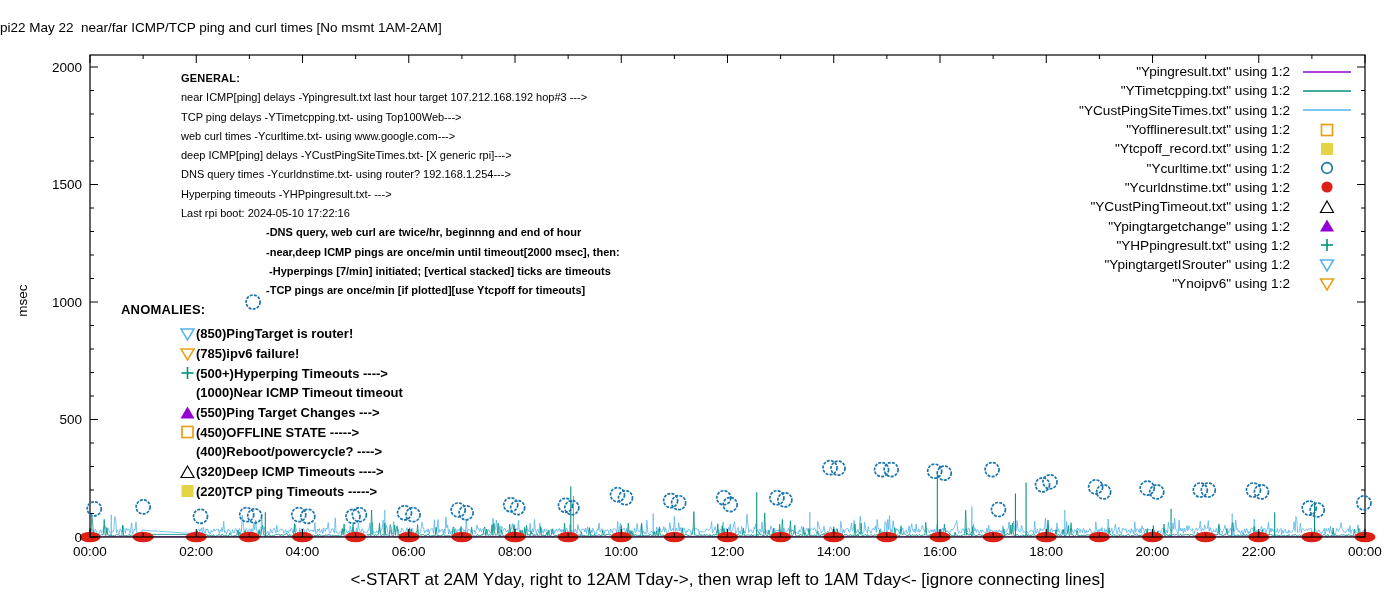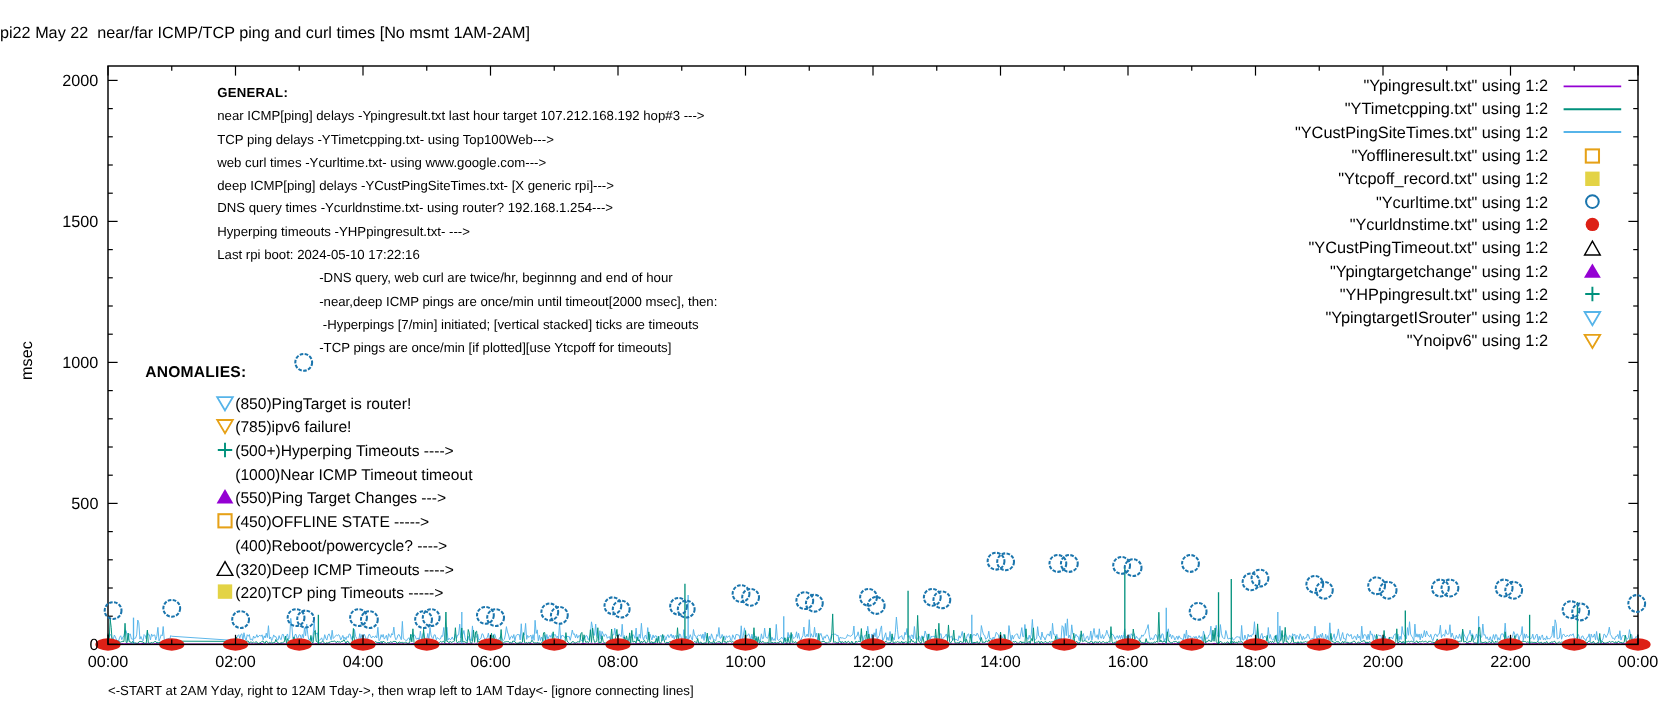--- a/index.html
+++ b/index.html
@@ -6,31 +6,31 @@
   .stage{position:relative;width:1400px;height:600px;background:#fff;
          font-family:"Liberation Sans",sans-serif;color:#000;overflow:hidden;}
   svg.plot{position:absolute;left:0;top:0;}
   .title{position:absolute;top:20px;left:0;width:100%;
          font-size:13.5px;white-space:pre;}
   .ylabel{position:absolute;left:-28px;top:293px;width:100px;text-align:center;
           transform:rotate(-90deg);font-size:13.5px;}
   .general{position:absolute;left:133px;top:69px;font-size:11px;line-height:19.3px;margin-left:48px;}
   .general .heading{font-weight:bold;letter-spacing:.2px;}
   .general .gline{white-space:pre;}
-  .general .note{white-space:pre;padding-left:85px;}
+  .general .note{white-space:pre;padding-left:85px;font-weight:bold;}
   .anomalies{position:absolute;left:121px;top:302px;font-size:13px;}
   .anomalies .heading{font-weight:bold;height:22px;letter-spacing:.2px;}
-  .arow{height:19.7px;display:flex;align-items:flex-end;padding-left:58px;white-space:pre;}
+  .arow{height:19.7px;display:flex;align-items:center;padding-left:58px;white-space:pre;font-weight:bold;}
   .amark{width:17px;height:16px;display:inline-flex;align-items:center;justify-content:center;}
   .legend{position:absolute;right:46px;top:62px;font-size:13.6px;}
   .lrow{height:19.3px;display:flex;align-items:center;justify-content:flex-end;white-space:pre;}
   .llabel{margin-right:10px;}
   .lmark{width:54px;height:16px;display:inline-flex;align-items:center;justify-content:center;}
-  .footer{position:absolute;left:90px;top:570px;width:1275px;text-align:left;
-          font-size:11px;white-space:pre;}
+  .footer{position:absolute;left:90px;top:570px;width:1275px;text-align:center;
+          font-size:17px;white-space:pre;}
 </style>
 </head>
 <body>
 
 <div class="stage">
   <div class="title">pi22 May 22  near/far ICMP/TCP ping and curl times [No msmt 1AM-2AM]</div>
   <svg class="plot" id="plotsvg" width="1400" height="600">
       <g>
         <polyline points="90.0,536.4 90.9,536.3 91.8,536.7 92.7,536.4 93.5,536.5 94.4,536.7 95.3,536.5 96.2,536.7 97.1,536.5 98.0,536.2 98.9,536.6 99.7,536.1 100.6,536.2 101.5,536.4 102.4,536.2 103.3,536.7 104.2,536.4 105.1,536.4 105.9,536.3 106.8,536.3 107.7,536.4 108.6,536.2 109.5,536.6 110.4,536.2 111.3,536.3 112.1,536.5 113.0,536.2 113.9,536.1 114.8,536.5 115.7,536.1 116.6,536.7 117.4,536.4 118.3,536.4 119.2,536.1 120.1,536.4 121.0,536.3 121.9,536.3 122.8,536.3 123.6,536.1 124.5,536.3 125.4,536.3 126.3,536.6 127.2,536.7 128.1,536.6 129.0,536.2 129.8,536.2 130.7,536.3 131.6,536.4 132.5,536.7 133.4,536.3 134.3,536.1 135.2,536.6 136.0,536.5 136.9,536.7 137.8,536.5 138.7,536.5 139.6,536.1 140.5,536.6 141.4,536.4 142.2,536.7 143.1,536.7 196.3,536.7 197.1,536.7 198.0,536.6 198.9,536.8 199.8,536.5 200.7,536.2 201.6,536.5 202.4,536.7 203.3,536.2 204.2,536.4 205.1,536.3 206.0,536.3 206.9,536.5 207.8,536.3 208.6,536.7 209.5,536.2 210.4,536.1 211.3,536.6 212.2,536.7 213.1,536.1 214.0,536.5 214.8,536.5 215.7,536.6 216.6,536.3 217.5,536.4 218.4,536.1 219.3,536.7 220.2,536.7 221.0,536.7 221.9,536.6 222.8,536.7 223.7,536.4 224.6,536.3 225.5,536.3 226.4,536.5 227.2,536.6 228.1,536.7 229.0,536.6 229.9,536.4 230.8,536.3 231.7,536.6 232.6,536.3 233.4,536.5 234.3,536.1 235.2,536.5 236.1,536.4 237.0,536.4 237.9,536.4 238.8,536.6 239.6,536.5 240.5,536.5 241.4,536.6 242.3,536.5 243.2,536.7 244.1,536.1 244.9,536.4 245.8,536.2 246.7,536.2 247.6,536.6 248.5,536.1 249.4,536.3 250.3,536.6 251.1,536.7 252.0,536.6 252.9,536.4 253.8,536.7 254.7,536.8 255.6,536.2 256.5,536.5 257.3,536.1 258.2,536.5 259.1,536.2 260.0,536.5 260.9,536.5 261.8,536.7 262.7,536.3 263.5,536.2 264.4,536.5 265.3,536.2 266.2,536.7 267.1,536.2 268.0,536.1 268.9,536.5 269.7,536.2 270.6,536.8 271.5,536.3 272.4,536.4 273.3,536.8 274.2,536.4 275.1,536.7 275.9,536.5 276.8,536.7 277.7,536.3 278.6,536.7 279.5,536.1 280.4,536.5 281.3,536.4 282.1,536.5 283.0,536.4 283.9,536.6 284.8,536.6 285.7,536.4 286.6,536.6 287.4,536.3 288.3,536.2 289.2,536.1 290.1,536.7 291.0,536.3 291.9,536.4 292.8,536.5 293.6,536.7 294.5,536.2 295.4,536.5 296.3,536.2 297.2,536.6 298.1,536.4 299.0,536.1 299.8,536.3 300.7,536.1 301.6,536.1 302.5,536.6 303.4,536.1 304.3,536.7 305.2,536.7 306.0,536.2 306.9,536.3 307.8,536.6 308.7,536.5 309.6,536.4 310.5,536.2 311.4,536.6 312.2,536.4 313.1,536.2 314.0,536.6 314.9,536.3 315.8,536.5 316.7,536.1 317.6,536.1 318.4,536.4 319.3,536.4 320.2,536.6 321.1,536.7 322.0,536.4 322.9,536.7 323.8,536.4 324.6,536.1 325.5,536.1 326.4,536.1 327.3,536.2 328.2,536.2 329.1,536.2 329.9,536.5 330.8,536.8 331.7,536.6 332.6,536.3 333.5,536.5 334.4,536.7 335.3,536.3 336.1,536.2 337.0,536.8 337.9,536.6 338.8,536.4 339.7,536.3 340.6,536.2 341.5,536.2 342.3,536.6 343.2,536.2 344.1,536.3 345.0,536.1 345.9,536.7 346.8,536.5 347.7,536.6 348.5,536.1 349.4,536.7 350.3,536.6 351.2,536.1 352.1,536.4 353.0,536.7 353.9,536.5 354.7,536.2 355.6,536.5 356.5,536.2 357.4,536.7 358.3,536.7 359.2,536.2 360.1,536.2 360.9,536.3 361.8,536.3 362.7,536.2 363.6,536.3 364.5,536.2 365.4,536.3 366.3,536.7 367.1,536.5 368.0,536.2 368.9,536.1 369.8,536.6 370.7,536.6 371.6,536.1 372.4,536.5 373.3,536.6 374.2,536.2 375.1,536.5 376.0,536.7 376.9,536.7 377.8,536.6 378.6,536.1 379.5,536.5 380.4,536.4 381.3,536.3 382.2,536.5 383.1,536.4 384.0,536.1 384.8,536.5 385.7,536.2 386.6,536.4 387.5,536.7 388.4,536.7 389.3,536.1 390.2,536.3 391.0,536.1 391.9,536.4 392.8,536.3 393.7,536.1 394.6,536.7 395.5,536.8 396.4,536.5 397.2,536.1 398.1,536.7 399.0,536.6 399.9,536.5 400.8,536.3 401.7,536.5 402.6,536.2 403.4,536.3 404.3,536.5 405.2,536.5 406.1,536.4 407.0,536.6 407.9,536.1 408.8,536.5 409.6,536.7 410.5,536.2 411.4,536.2 412.3,536.6 413.2,536.7 414.1,536.6 414.9,536.3 415.8,536.6 416.7,536.4 417.6,536.5 418.5,536.5 419.4,536.5 420.3,536.6 421.1,536.3 422.0,536.3 422.9,536.6 423.8,536.6 424.7,536.1 425.6,536.6 426.5,536.3 427.3,536.7 428.2,536.2 429.1,536.8 430.0,536.6 430.9,536.8 431.8,536.1 432.7,536.4 433.5,536.4 434.4,536.2 435.3,536.1 436.2,536.3 437.1,536.6 438.0,536.6 438.9,536.4 439.7,536.1 440.6,536.8 441.5,536.1 442.4,536.3 443.3,536.5 444.2,536.7 445.1,536.6 445.9,536.6 446.8,536.5 447.7,536.4 448.6,536.2 449.5,536.2 450.4,536.5 451.3,536.7 452.1,536.7 453.0,536.1 453.9,536.7 454.8,536.2 455.7,536.4 456.6,536.2 457.4,536.8 458.3,536.3 459.2,536.1 460.1,536.5 461.0,536.7 461.9,536.7 462.8,536.5 463.6,536.1 464.5,536.7 465.4,536.4 466.3,536.6 467.2,536.1 468.1,536.4 469.0,536.3 469.8,536.2 470.7,536.4 471.6,536.6 472.5,536.2 473.4,536.5 474.3,536.8 475.2,536.7 476.0,536.6 476.9,536.8 477.8,536.5 478.7,536.1 479.6,536.2 480.5,536.7 481.4,536.1 482.2,536.6 483.1,536.6 484.0,536.7 484.9,536.2 485.8,536.2 486.7,536.4 487.6,536.3 488.4,536.6 489.3,536.7 490.2,536.1 491.1,536.6 492.0,536.1 492.9,536.5 493.8,536.1 494.6,536.7 495.5,536.3 496.4,536.4 497.3,536.4 498.2,536.1 499.1,536.6 499.9,536.5 500.8,536.8 501.7,536.6 502.6,536.1 503.5,536.3 504.4,536.7 505.3,536.7 506.1,536.2 507.0,536.4 507.9,536.1 508.8,536.3 509.7,536.3 510.6,536.1 511.5,536.6 512.3,536.4 513.2,536.4 514.1,536.7 515.0,536.7 515.9,536.2 516.8,536.1 517.7,536.5 518.5,536.7 519.4,536.5 520.3,536.7 521.2,536.1 522.1,536.2 523.0,536.6 523.9,536.1 524.7,536.3 525.6,536.6 526.5,536.5 527.4,536.5 528.3,536.4 529.2,536.6 530.1,536.4 530.9,536.4 531.8,536.3 532.7,536.2 533.6,536.4 534.5,536.3 535.4,536.5 536.3,536.1 537.1,536.6 538.0,536.1 538.9,536.5 539.8,536.6 540.7,536.3 541.6,536.4 542.4,536.2 543.3,536.1 544.2,536.3 545.1,536.2 546.0,536.2 546.9,536.6 547.8,536.2 548.6,536.6 549.5,536.4 550.4,536.4 551.3,536.2 552.2,536.6 553.1,536.6 554.0,536.7 554.8,536.3 555.7,536.1 556.6,536.1 557.5,536.7 558.4,536.5 559.3,536.3 560.2,536.5 561.0,536.5 561.9,536.4 562.8,536.5 563.7,536.7 564.6,536.1 565.5,536.1 566.4,536.3 567.2,536.7 568.1,536.4 569.0,536.5 569.9,536.7 570.8,536.1 571.7,536.6 572.6,536.4 573.4,536.6 574.3,536.1 575.2,536.5 576.1,536.7 577.0,536.6 577.9,536.3 578.8,536.1 579.6,536.3 580.5,536.1 581.4,536.1 582.3,536.4 583.2,536.2 584.1,536.7 584.9,536.2 585.8,536.2 586.7,536.6 587.6,536.5 588.5,536.3 589.4,536.7 590.3,536.5 591.1,536.6 592.0,536.7 592.9,536.3 593.8,536.2 594.7,536.3 595.6,536.4 596.5,536.1 597.3,536.4 598.2,536.2 599.1,536.2 600.0,536.5 600.9,536.3 601.8,536.1 602.7,536.5 603.5,536.5 604.4,536.2 605.3,536.1 606.2,536.6 607.1,536.4 608.0,536.6 608.9,536.6 609.7,536.4 610.6,536.3 611.5,536.5 612.4,536.4 613.3,536.4 614.2,536.6 615.1,536.1 615.9,536.7 616.8,536.2 617.7,536.7 618.6,536.3 619.5,536.1 620.4,536.3 621.3,536.7 622.1,536.3 623.0,536.2 623.9,536.5 624.8,536.4 625.7,536.7 626.6,536.7 627.4,536.1 628.3,536.1 629.2,536.4 630.1,536.7 631.0,536.6 631.9,536.2 632.8,536.2 633.6,536.3 634.5,536.7 635.4,536.1 636.3,536.4 637.2,536.7 638.1,536.4 639.0,536.7 639.8,536.3 640.7,536.1 641.6,536.3 642.5,536.6 643.4,536.4 644.3,536.3 645.2,536.5 646.0,536.1 646.9,536.5 647.8,536.5 648.7,536.1 649.6,536.1 650.5,536.6 651.4,536.4 652.2,536.4 653.1,536.4 654.0,536.5 654.9,536.2 655.8,536.2 656.7,536.7 657.6,536.3 658.4,536.1 659.3,536.4 660.2,536.7 661.1,536.2 662.0,536.8 662.9,536.7 663.8,536.3 664.6,536.6 665.5,536.2 666.4,536.7 667.3,536.2 668.2,536.5 669.1,536.7 669.9,536.2 670.8,536.4 671.7,536.4 672.6,536.7 673.5,536.3 674.4,536.3 675.3,536.3 676.1,536.6 677.0,536.2 677.9,536.2 678.8,536.7 679.7,536.2 680.6,536.4 681.5,536.4 682.3,536.4 683.2,536.4 684.1,536.6 685.0,536.7 685.9,536.5 686.8,536.5 687.7,536.2 688.5,536.1 689.4,536.7 690.3,536.6 691.2,536.5 692.1,536.5 693.0,536.6 693.9,536.1 694.7,536.7 695.6,536.5 696.5,536.2 697.4,536.7 698.3,536.1 699.2,536.5 700.1,536.5 700.9,536.4 701.8,536.1 702.7,536.5 703.6,536.4 704.5,536.1 705.4,536.5 706.3,536.7 707.1,536.2 708.0,536.3 708.9,536.5 709.8,536.5 710.7,536.2 711.6,536.1 712.4,536.6 713.3,536.4 714.2,536.6 715.1,536.6 716.0,536.4 716.9,536.5 717.8,536.6 718.6,536.3 719.5,536.4 720.4,536.4 721.3,536.6 722.2,536.5 723.1,536.3 724.0,536.7 724.8,536.2 725.7,536.6 726.6,536.4 727.5,536.2 728.4,536.6 729.3,536.4 730.2,536.2 731.0,536.7 731.9,536.7 732.8,536.5 733.7,536.3 734.6,536.5 735.5,536.6 736.4,536.4 737.2,536.1 738.1,536.1 739.0,536.5 739.9,536.6 740.8,536.3 741.7,536.6 742.6,536.3 743.4,536.3 744.3,536.3 745.2,536.4 746.1,536.4 747.0,536.7 747.9,536.5 748.8,536.4 749.6,536.4 750.5,536.5 751.4,536.6 752.3,536.1 753.2,536.3 754.1,536.7 754.9,536.6 755.8,536.3 756.7,536.6 757.6,536.4 758.5,536.7 759.4,536.6 760.3,536.2 761.1,536.7 762.0,536.5 762.9,536.4 763.8,536.6 764.7,536.2 765.6,536.6 766.5,536.6 767.3,536.3 768.2,536.5 769.1,536.6 770.0,536.6 770.9,536.8 771.8,536.3 772.7,536.1 773.5,536.5 774.4,536.3 775.3,536.4 776.2,536.6 777.1,536.1 778.0,536.5 778.9,536.6 779.7,536.1 780.6,536.3 781.5,536.5 782.4,536.1 783.3,536.6 784.2,536.2 785.1,536.4 785.9,536.2 786.8,536.3 787.7,536.3 788.6,536.2 789.5,536.1 790.4,536.1 791.3,536.4 792.1,536.5 793.0,536.3 793.9,536.6 794.8,536.6 795.7,536.5 796.6,536.4 797.4,536.7 798.3,536.6 799.2,536.4 800.1,536.5 801.0,536.4 801.9,536.1 802.8,536.3 803.6,536.3 804.5,536.5 805.4,536.1 806.3,536.7 807.2,536.2 808.1,536.7 809.0,536.1 809.8,536.3 810.7,536.1 811.6,536.3 812.5,536.6 813.4,536.7 814.3,536.6 815.2,536.2 816.0,536.3 816.9,536.4 817.8,536.5 818.7,536.6 819.6,536.1 820.5,536.6 821.4,536.5 822.2,536.3 823.1,536.2 824.0,536.5 824.9,536.7 825.8,536.4 826.7,536.6 827.6,536.7 828.4,536.2 829.3,536.1 830.2,536.2 831.1,536.6 832.0,536.7 832.9,536.3 833.8,536.1 834.6,536.2 835.5,536.1 836.4,536.7 837.3,536.4 838.2,536.7 839.1,536.5 839.9,536.1 840.8,536.1 841.7,536.7 842.6,536.6 843.5,536.2 844.4,536.2 845.3,536.7 846.1,536.5 847.0,536.3 847.9,536.2 848.8,536.4 849.7,536.2 850.6,536.6 851.5,536.5 852.3,536.7 853.2,536.7 854.1,536.6 855.0,536.2 855.9,536.1 856.8,536.1 857.7,536.1 858.5,536.3 859.4,536.7 860.3,536.5 861.2,536.5 862.1,536.7 863.0,536.4 863.9,536.4 864.7,536.5 865.6,536.7 866.5,536.4 867.4,536.2 868.3,536.7 869.2,536.5 870.1,536.6 870.9,536.4 871.8,536.4 872.7,536.5 873.6,536.3 874.5,536.1 875.4,536.2 876.3,536.7 877.1,536.4 878.0,536.2 878.9,536.6 879.8,536.2 880.7,536.2 881.6,536.4 882.4,536.8 883.3,536.6 884.2,536.4 885.1,536.7 886.0,536.6 886.9,536.6 887.8,536.7 888.6,536.6 889.5,536.2 890.4,536.2 891.3,536.7 892.2,536.7 893.1,536.6 894.0,536.4 894.8,536.1 895.7,536.7 896.6,536.6 897.5,536.2 898.4,536.7 899.3,536.3 900.2,536.7 901.0,536.6 901.9,536.1 902.8,536.5 903.7,536.3 904.6,536.7 905.5,536.7 906.4,536.4 907.2,536.7 908.1,536.2 909.0,536.6 909.9,536.2 910.8,536.2 911.7,536.5 912.6,536.7 913.4,536.7 914.3,536.5 915.2,536.4 916.1,536.7 917.0,536.2 917.9,536.1 918.8,536.6 919.6,536.6 920.5,536.5 921.4,536.7 922.3,536.4 923.2,536.4 924.1,536.6 924.9,536.4 925.8,536.5 926.7,536.3 927.6,536.7 928.5,536.3 929.4,536.2 930.3,536.5 931.1,536.2 932.0,536.3 932.9,536.4 933.8,536.6 934.7,536.4 935.6,536.6 936.5,536.3 937.3,536.7 938.2,536.5 939.1,536.7 940.0,536.7 940.9,536.5 941.8,536.2 942.7,536.7 943.5,536.6 944.4,536.7 945.3,536.3 946.2,536.7 947.1,536.3 948.0,536.5 948.9,536.4 949.7,536.1 950.6,536.7 951.5,536.2 952.4,536.1 953.3,536.4 954.2,536.3 955.1,536.2 955.9,536.3 956.8,536.6 957.7,536.4 958.6,536.7 959.5,536.7 960.4,536.3 961.3,536.7 962.1,536.7 963.0,536.7 963.9,536.7 964.8,536.7 965.7,536.1 966.6,536.2 967.4,536.6 968.3,536.5 969.2,536.2 970.1,536.2 971.0,536.6 971.9,536.5 972.8,536.2 973.6,536.1 974.5,536.5 975.4,536.7 976.3,536.4 977.2,536.2 978.1,536.5 979.0,536.1 979.8,536.3 980.7,536.5 981.6,536.2 982.5,536.3 983.4,536.3 984.3,536.5 985.2,536.6 986.0,536.2 986.9,536.6 987.8,536.6 988.7,536.2 989.6,536.3 990.5,536.3 991.4,536.4 992.2,536.7 993.1,536.3 994.0,536.5 994.9,536.3 995.8,536.1 996.7,536.3 997.6,536.7 998.4,536.2 999.3,536.4 1000.2,536.3 1001.1,536.5 1002.0,536.1 1002.9,536.4 1003.8,536.1 1004.6,536.2 1005.5,536.1 1006.4,536.7 1007.3,536.2 1008.2,536.6 1009.1,536.6 1009.9,536.6 1010.8,536.5 1011.7,536.1 1012.6,536.3 1013.5,536.4 1014.4,536.2 1015.3,536.5 1016.1,536.7 1017.0,536.7 1017.9,536.3 1018.8,536.5 1019.7,536.6 1020.6,536.7 1021.5,536.5 1022.3,536.6 1023.2,536.2 1024.1,536.1 1025.0,536.6 1025.9,536.5 1026.8,536.4 1027.7,536.1 1028.5,536.4 1029.4,536.6 1030.3,536.7 1031.2,536.7 1032.1,536.5 1033.0,536.5 1033.9,536.4 1034.7,536.1 1035.6,536.6 1036.5,536.5 1037.4,536.3 1038.3,536.7 1039.2,536.2 1040.1,536.4 1040.9,536.3 1041.8,536.5 1042.7,536.4 1043.6,536.7 1044.5,536.5 1045.4,536.2 1046.3,536.8 1047.1,536.8 1048.0,536.2 1048.9,536.2 1049.8,536.2 1050.7,536.5 1051.6,536.4 1052.4,536.6 1053.3,536.3 1054.2,536.1 1055.1,536.4 1056.0,536.8 1056.9,536.3 1057.8,536.1 1058.6,536.4 1059.5,536.3 1060.4,536.2 1061.3,536.3 1062.2,536.2 1063.1,536.4 1064.0,536.7 1064.8,536.2 1065.7,536.7 1066.6,536.3 1067.5,536.6 1068.4,536.7 1069.3,536.5 1070.2,536.5 1071.0,536.5 1071.9,536.3 1072.8,536.7 1073.7,536.2 1074.6,536.6 1075.5,536.2 1076.4,536.7 1077.2,536.2 1078.1,536.3 1079.0,536.6 1079.9,536.7 1080.8,536.2 1081.7,536.3 1082.6,536.3 1083.4,536.6 1084.3,536.3 1085.2,536.4 1086.1,536.5 1087.0,536.4 1087.9,536.3 1088.8,536.5 1089.6,536.4 1090.5,536.5 1091.4,536.1 1092.3,536.3 1093.2,536.4 1094.1,536.2 1094.9,536.7 1095.8,536.6 1096.7,536.7 1097.6,536.7 1098.5,536.6 1099.4,536.2 1100.3,536.3 1101.1,536.6 1102.0,536.1 1102.9,536.1 1103.8,536.1 1104.7,536.3 1105.6,536.1 1106.5,536.4 1107.3,536.4 1108.2,536.5 1109.1,536.3 1110.0,536.5 1110.9,536.7 1111.8,536.5 1112.7,536.1 1113.5,536.6 1114.4,536.1 1115.3,536.4 1116.2,536.6 1117.1,536.4 1118.0,536.4 1118.9,536.6 1119.7,536.1 1120.6,536.8 1121.5,536.5 1122.4,536.5 1123.3,536.2 1124.2,536.5 1125.1,536.5 1125.9,536.2 1126.8,536.2 1127.7,536.7 1128.6,536.5 1129.5,536.1 1130.4,536.6 1131.3,536.1 1132.1,536.4 1133.0,536.3 1133.9,536.5 1134.8,536.2 1135.7,536.1 1136.6,536.1 1137.4,536.1 1138.3,536.4 1139.2,536.3 1140.1,536.2 1141.0,536.2 1141.9,536.6 1142.8,536.4 1143.6,536.7 1144.5,536.6 1145.4,536.2 1146.3,536.5 1147.2,536.3 1148.1,536.1 1149.0,536.6 1149.8,536.3 1150.7,536.3 1151.6,536.4 1152.5,536.6 1153.4,536.7 1154.3,536.3 1155.2,536.7 1156.0,536.1 1156.9,536.6 1157.8,536.6 1158.7,536.2 1159.6,536.4 1160.5,536.4 1161.4,536.7 1162.2,536.4 1163.1,536.7 1164.0,536.4 1164.9,536.2 1165.8,536.6 1166.7,536.7 1167.6,536.1 1168.4,536.6 1169.3,536.3 1170.2,536.1 1171.1,536.5 1172.0,536.8 1172.9,536.5 1173.8,536.3 1174.6,536.1 1175.5,536.3 1176.4,536.7 1177.3,536.2 1178.2,536.3 1179.1,536.5 1179.9,536.1 1180.8,536.6 1181.7,536.8 1182.6,536.5 1183.5,536.3 1184.4,536.2 1185.3,536.4 1186.1,536.8 1187.0,536.3 1187.9,536.2 1188.8,536.4 1189.7,536.4 1190.6,536.6 1191.5,536.5 1192.3,536.3 1193.2,536.1 1194.1,536.6 1195.0,536.1 1195.9,536.6 1196.8,536.3 1197.7,536.4 1198.5,536.1 1199.4,536.1 1200.3,536.5 1201.2,536.1 1202.1,536.6 1203.0,536.5 1203.9,536.1 1204.7,536.2 1205.6,536.7 1206.5,536.7 1207.4,536.2 1208.3,536.7 1209.2,536.5 1210.1,536.1 1210.9,536.5 1211.8,536.2 1212.7,536.5 1213.6,536.1 1214.5,536.7 1215.4,536.7 1216.3,536.1 1217.1,536.1 1218.0,536.7 1218.9,536.6 1219.8,536.7 1220.7,536.7 1221.6,536.3 1222.4,536.2 1223.3,536.3 1224.2,536.3 1225.1,536.1 1226.0,536.4 1226.9,536.7 1227.8,536.2 1228.6,536.2 1229.5,536.2 1230.4,536.2 1231.3,536.7 1232.2,536.3 1233.1,536.5 1234.0,536.4 1234.8,536.2 1235.7,536.4 1236.6,536.7 1237.5,536.4 1238.4,536.2 1239.3,536.4 1240.2,536.4 1241.0,536.2 1241.9,536.3 1242.8,536.4 1243.7,536.4 1244.6,536.3 1245.5,536.2 1246.4,536.3 1247.2,536.4 1248.1,536.2 1249.0,536.1 1249.9,536.1 1250.8,536.4 1251.7,536.1 1252.6,536.3 1253.4,536.7 1254.3,536.3 1255.2,536.7 1256.1,536.7 1257.0,536.3 1257.9,536.5 1258.8,536.7 1259.6,536.4 1260.5,536.3 1261.4,536.6 1262.3,536.2 1263.2,536.7 1264.1,536.1 1264.9,536.8 1265.8,536.3 1266.7,536.1 1267.6,536.3 1268.5,536.6 1269.4,536.3 1270.3,536.5 1271.1,536.7 1272.0,536.3 1272.9,536.3 1273.8,536.1 1274.7,536.5 1275.6,536.4 1276.5,536.5 1277.3,536.3 1278.2,536.5 1279.1,536.4 1280.0,536.6 1280.9,536.1 1281.8,536.6 1282.7,536.4 1283.5,536.7 1284.4,536.4 1285.3,536.5 1286.2,536.1 1287.1,536.6 1288.0,536.2 1288.9,536.7 1289.7,536.2 1290.6,536.7 1291.5,536.4 1292.4,536.3 1293.3,536.4 1294.2,536.2 1295.1,536.3 1295.9,536.7 1296.8,536.5 1297.7,536.6 1298.6,536.7 1299.5,536.7 1300.4,536.6 1301.3,536.4 1302.1,536.2 1303.0,536.7 1303.9,536.6 1304.8,536.2 1305.7,536.2 1306.6,536.4 1307.4,536.6 1308.3,536.6 1309.2,536.7 1310.1,536.6 1311.0,536.2 1311.9,536.1 1312.8,536.1 1313.6,536.5 1314.5,536.6 1315.4,536.6 1316.3,536.5 1317.2,536.7 1318.1,536.6 1319.0,536.7 1319.8,536.6 1320.7,536.1 1321.6,536.4 1322.5,536.4 1323.4,536.6 1324.3,536.1 1325.2,536.6 1326.0,536.4 1326.9,536.7 1327.8,536.5 1328.7,536.1 1329.6,536.6 1330.5,536.4 1331.4,536.1 1332.2,536.7 1333.1,536.3 1334.0,536.2 1334.9,536.5 1335.8,536.2 1336.7,536.4 1337.6,536.1 1338.4,536.3 1339.3,536.6 1340.2,536.2 1341.1,536.6 1342.0,536.1 1342.9,536.5 1343.8,536.3 1344.6,536.6 1345.5,536.4 1346.4,536.1 1347.3,536.2 1348.2,536.2 1349.1,536.5 1349.9,536.6 1350.8,536.7 1351.7,536.2 1352.6,536.2 1353.5,536.2 1354.4,536.1 1355.3,536.3 1356.1,536.6 1357.0,536.2 1357.9,536.6 1358.8,536.2 1359.7,536.4 1360.6,536.2 1361.5,536.3 1362.3,536.8 1363.2,536.8 1364.1,536.6 1365.0,536.2" fill="none" stroke="#9400d3" stroke-width="0.8"></polyline>
       </g>

